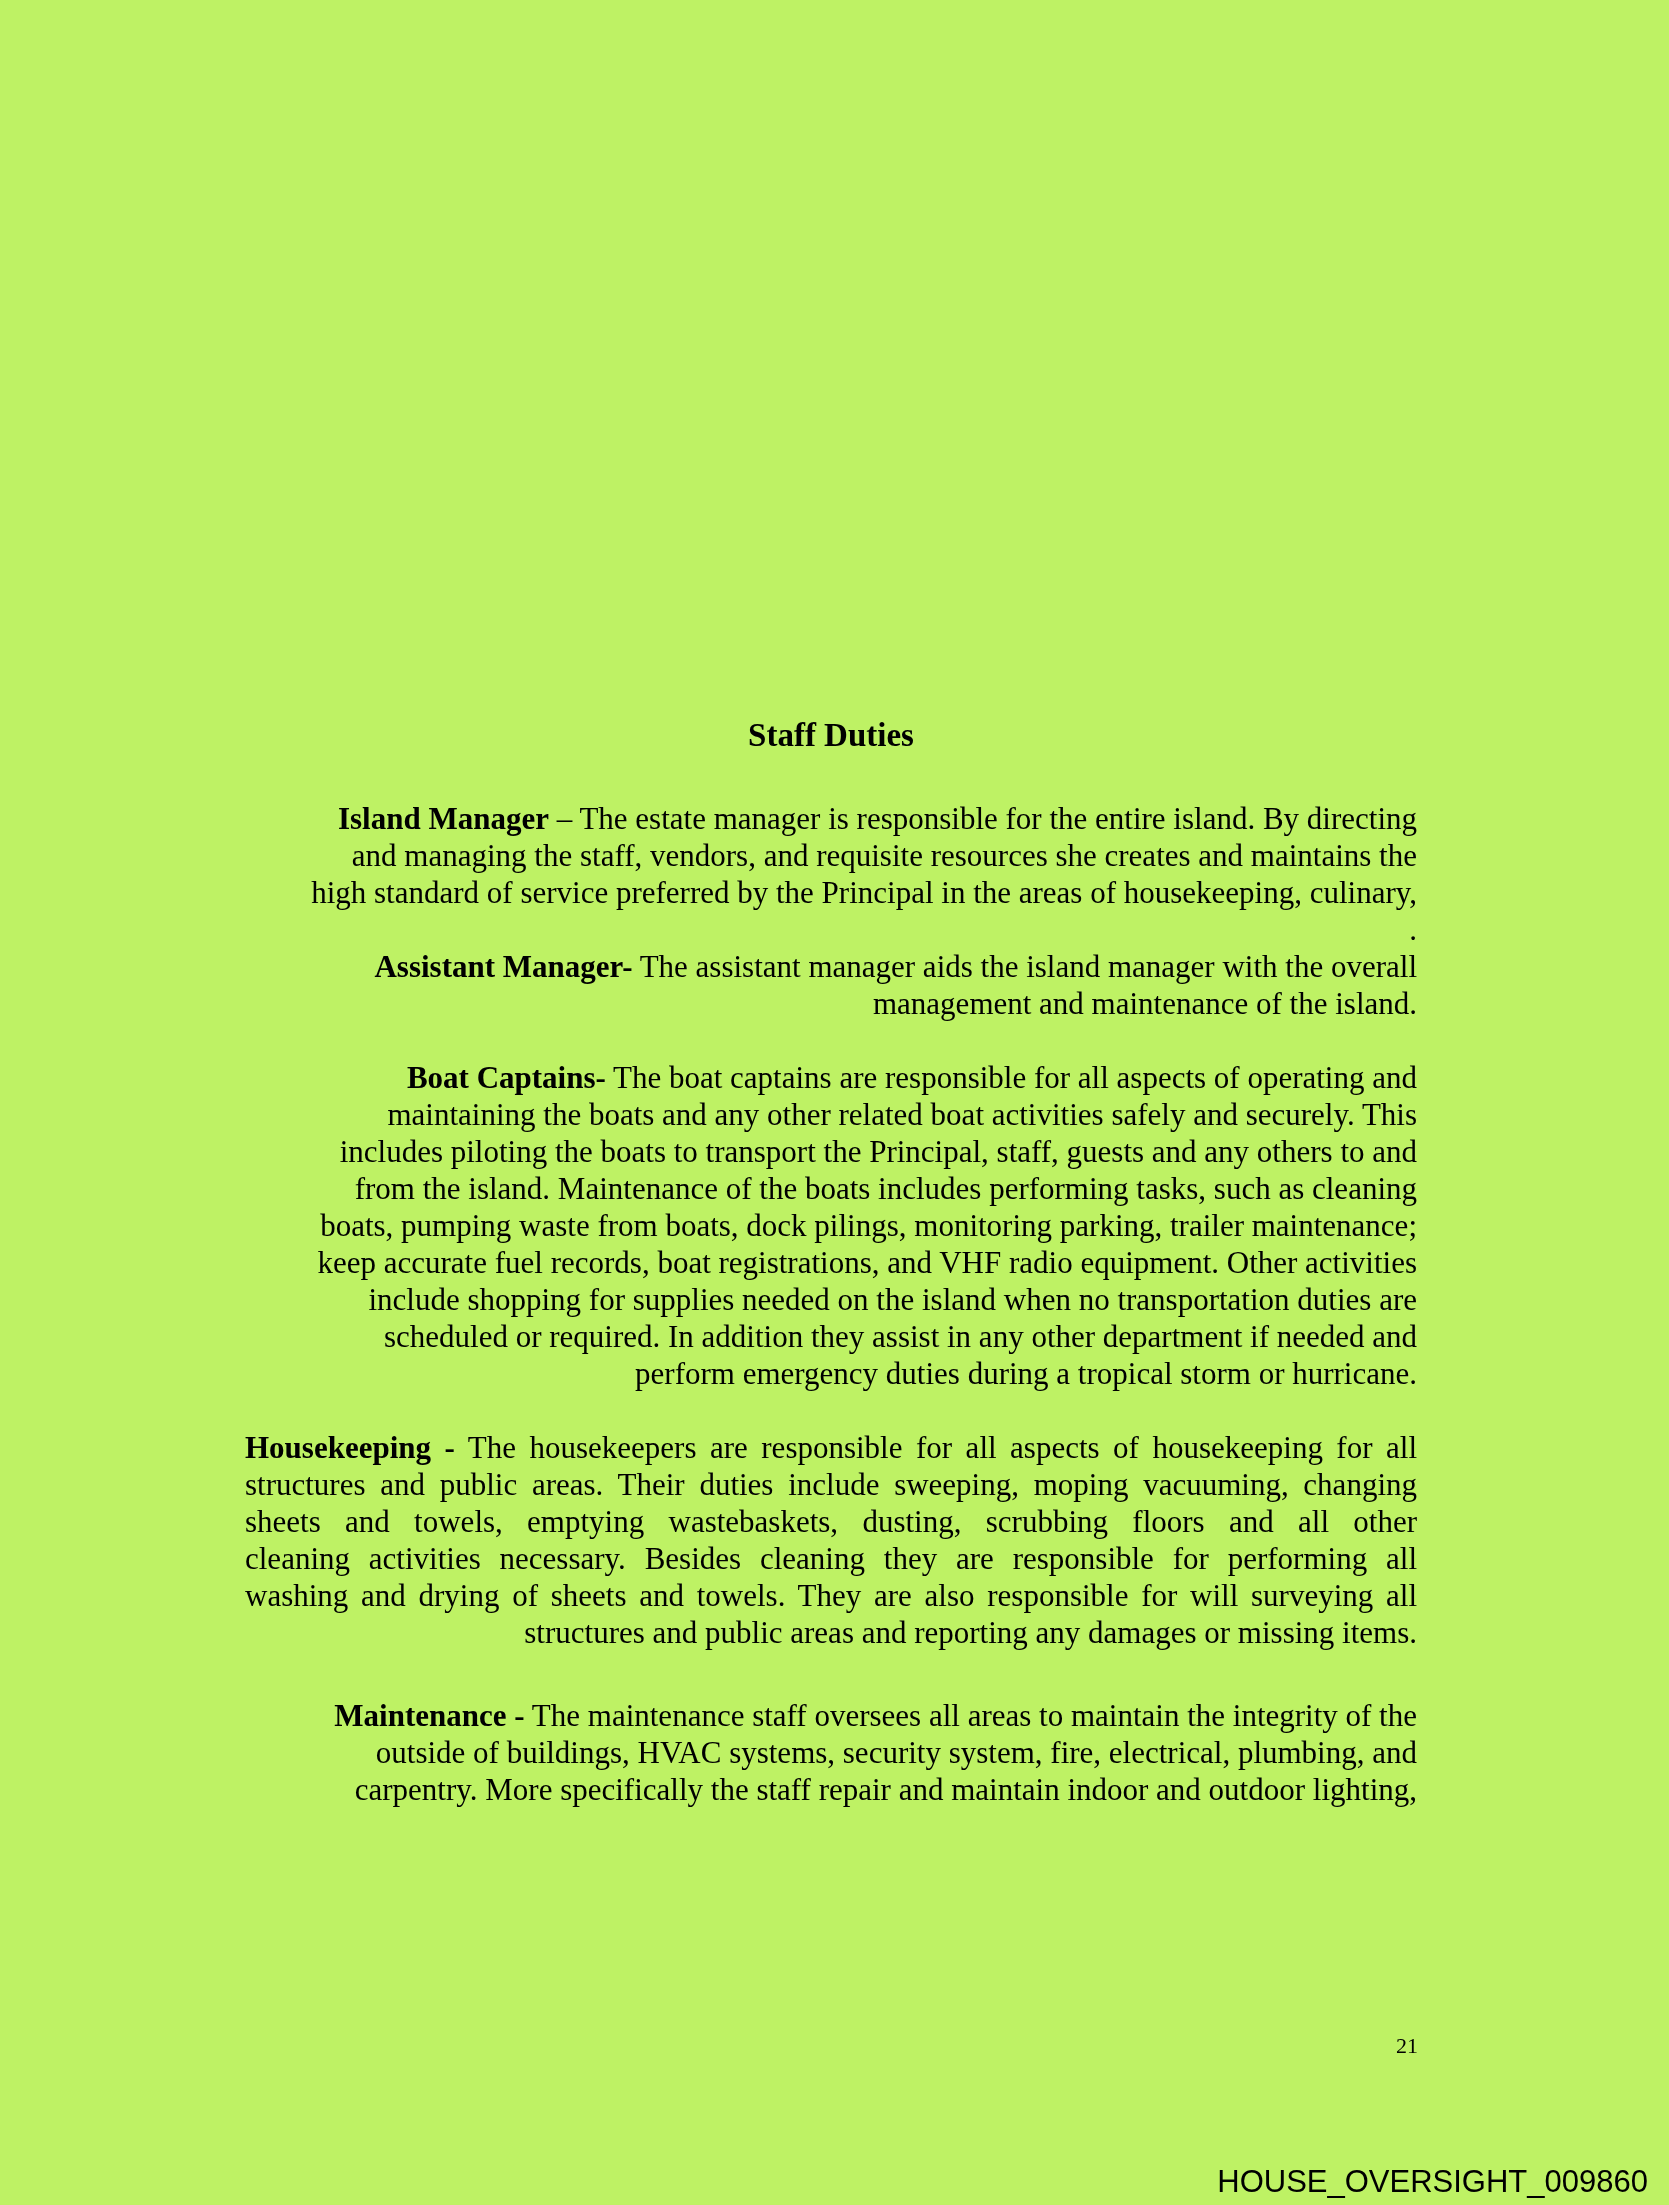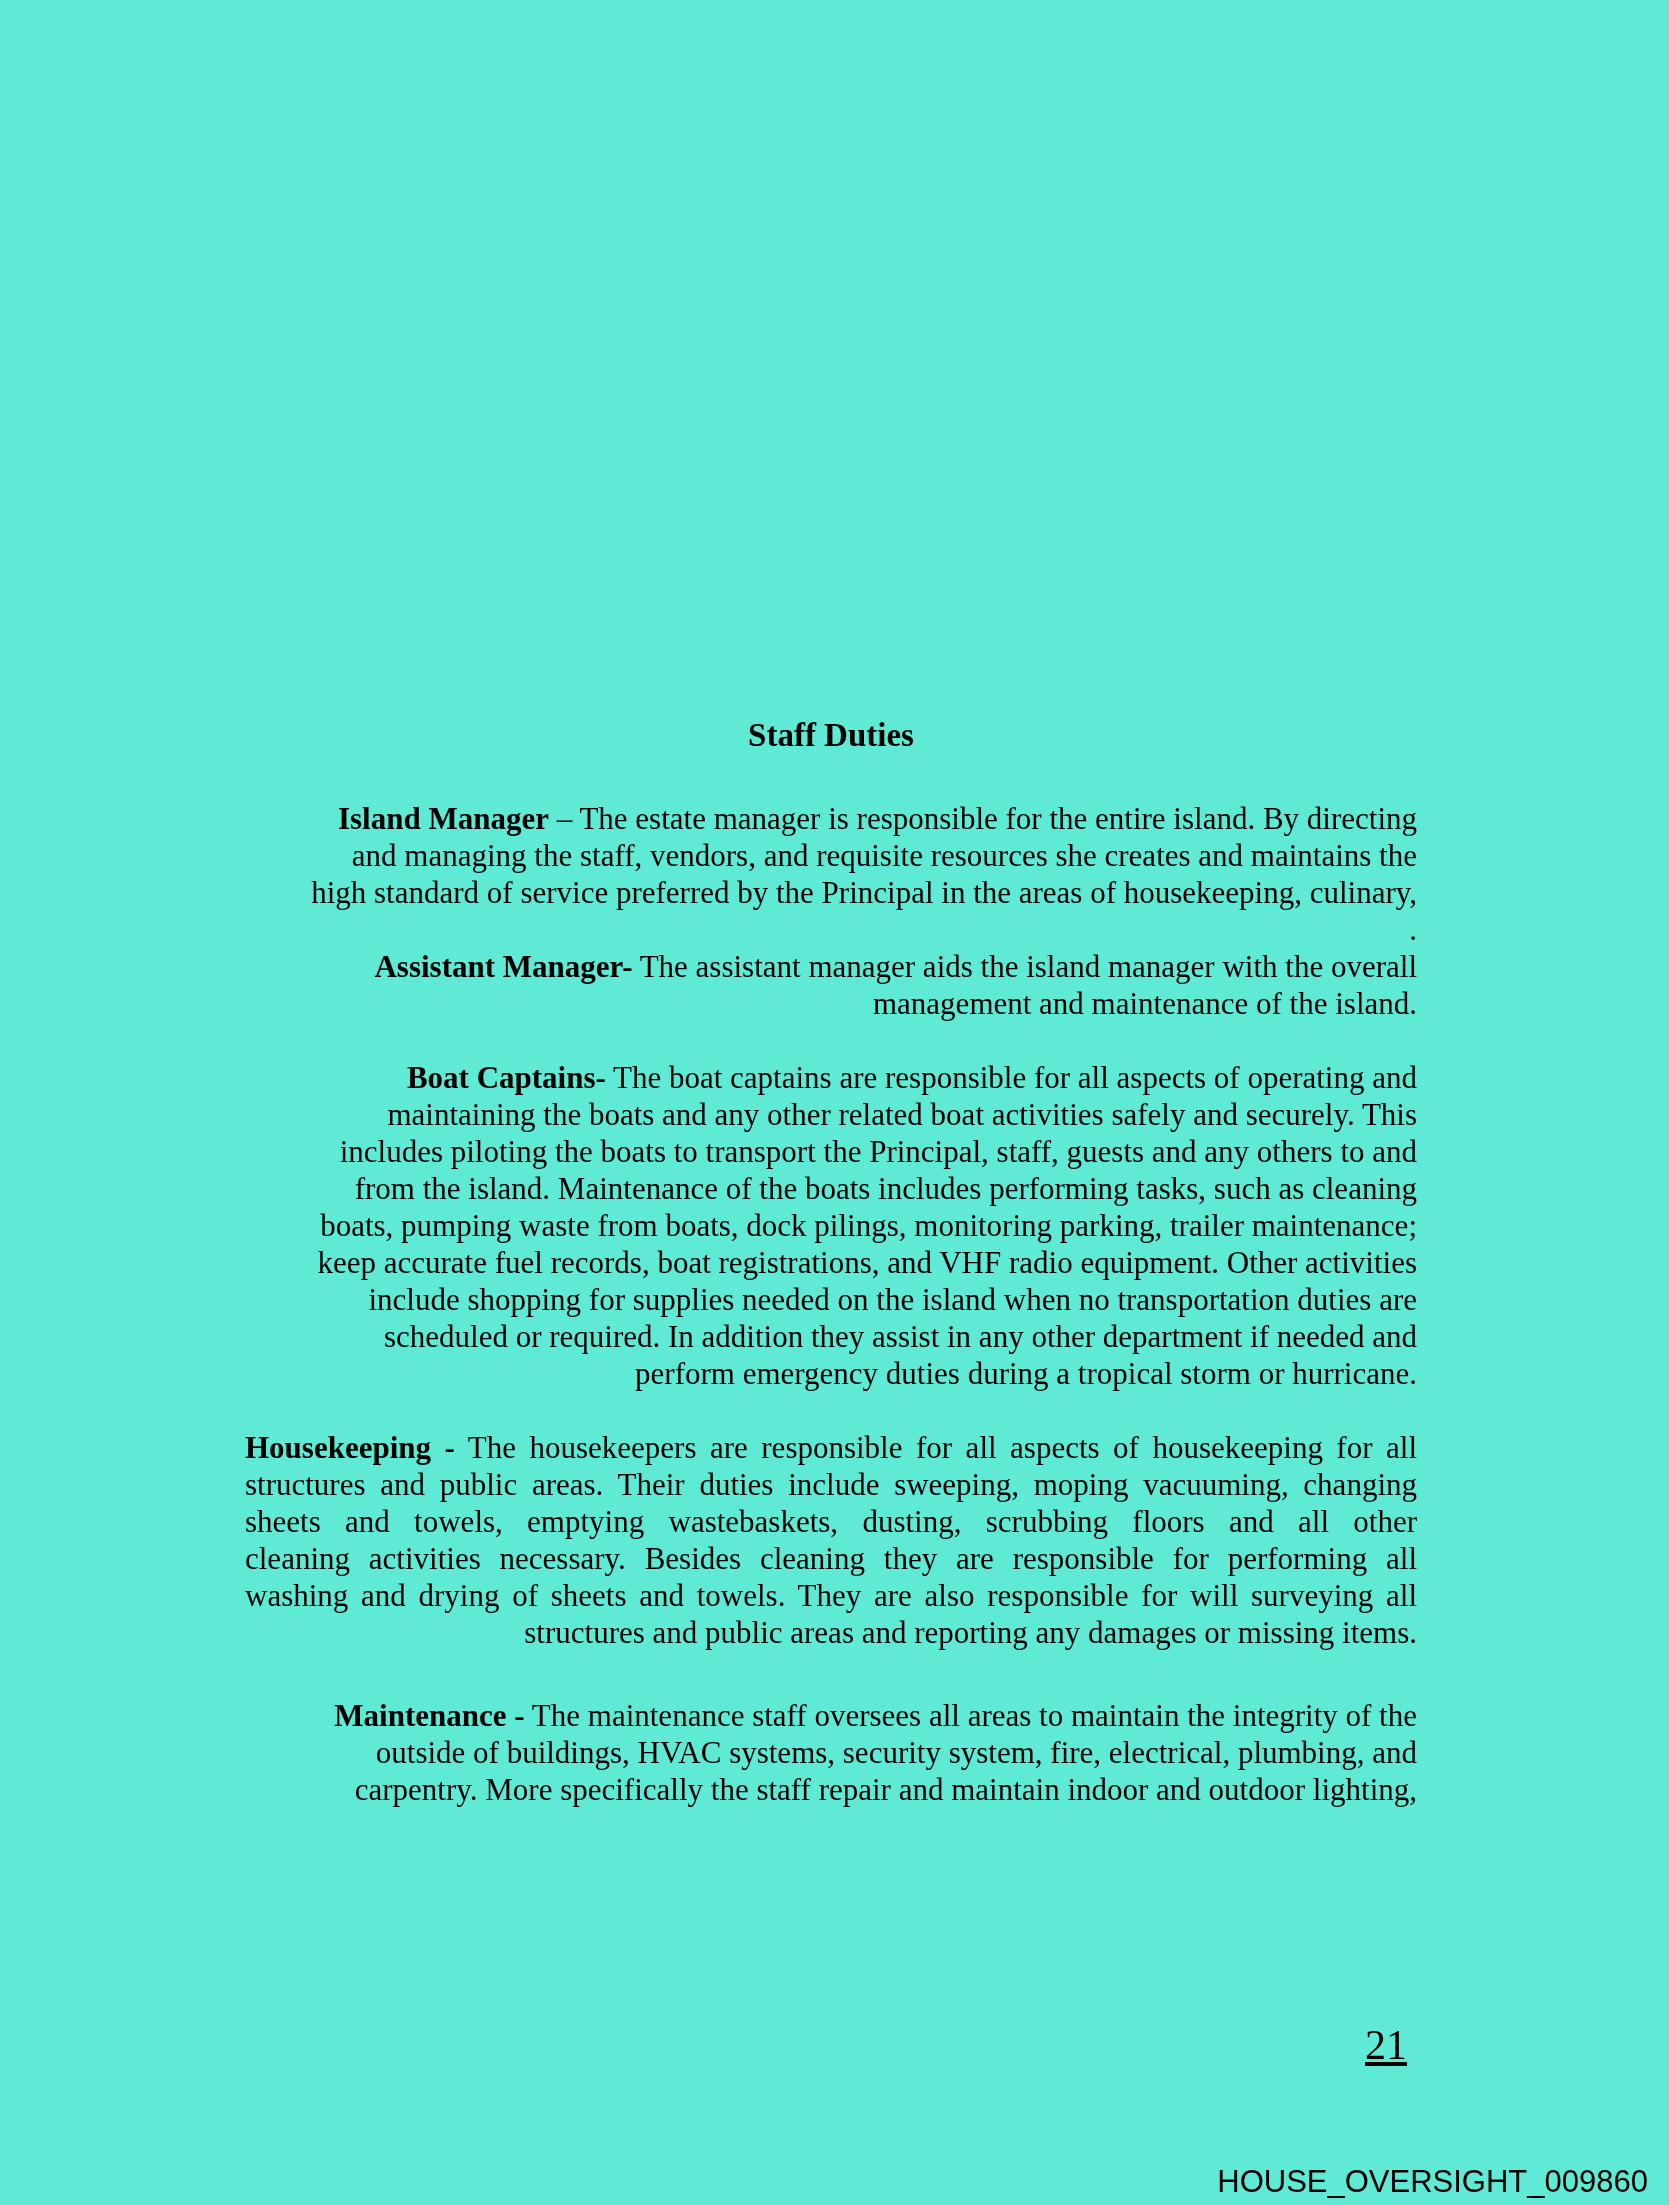--- a/index.html
+++ b/index.html
@@ -1,20 +1,20 @@
 <!DOCTYPE html>
 <html style="font-size:10.5px"><head>
 <meta charset="utf-8">
 <style>
   html, body { margin: 0; padding: 0; background: #ffffff; }
   .page {
     position: relative;
     width: 1669px;
     height: 2205px;
-    background: #5eead4;
+    background: #bef264;
     color: #000000;
     font-family: "Liberation Serif", "DejaVu Serif", serif;
     overflow: hidden;
   }
   .content {
     position: absolute;
     left: 245px;
     top: 717px;
     width: 1172px;
   }
@@ -46,24 +46,23 @@
   }
   .lead { font-weight: bold; }
   .period-line {
     margin: 0;
     font-size: 31px;
     line-height: 37px;
   }
   .page-number {
     position: absolute;
     top: 2027px;
-    right: 262px;
-    font-size: 42px;
+    right: 251px;
+    font-size: 22px;
     line-height: 37px;
-    text-decoration: underline;
   }
   .bates-number {
     position: absolute;
     top: 2163px;
     right: 21px;
     font-size: 31px;
     line-height: 37px;
     font-family: "Liberation Sans", "DejaVu Sans", sans-serif;
     text-align: center;
   }

